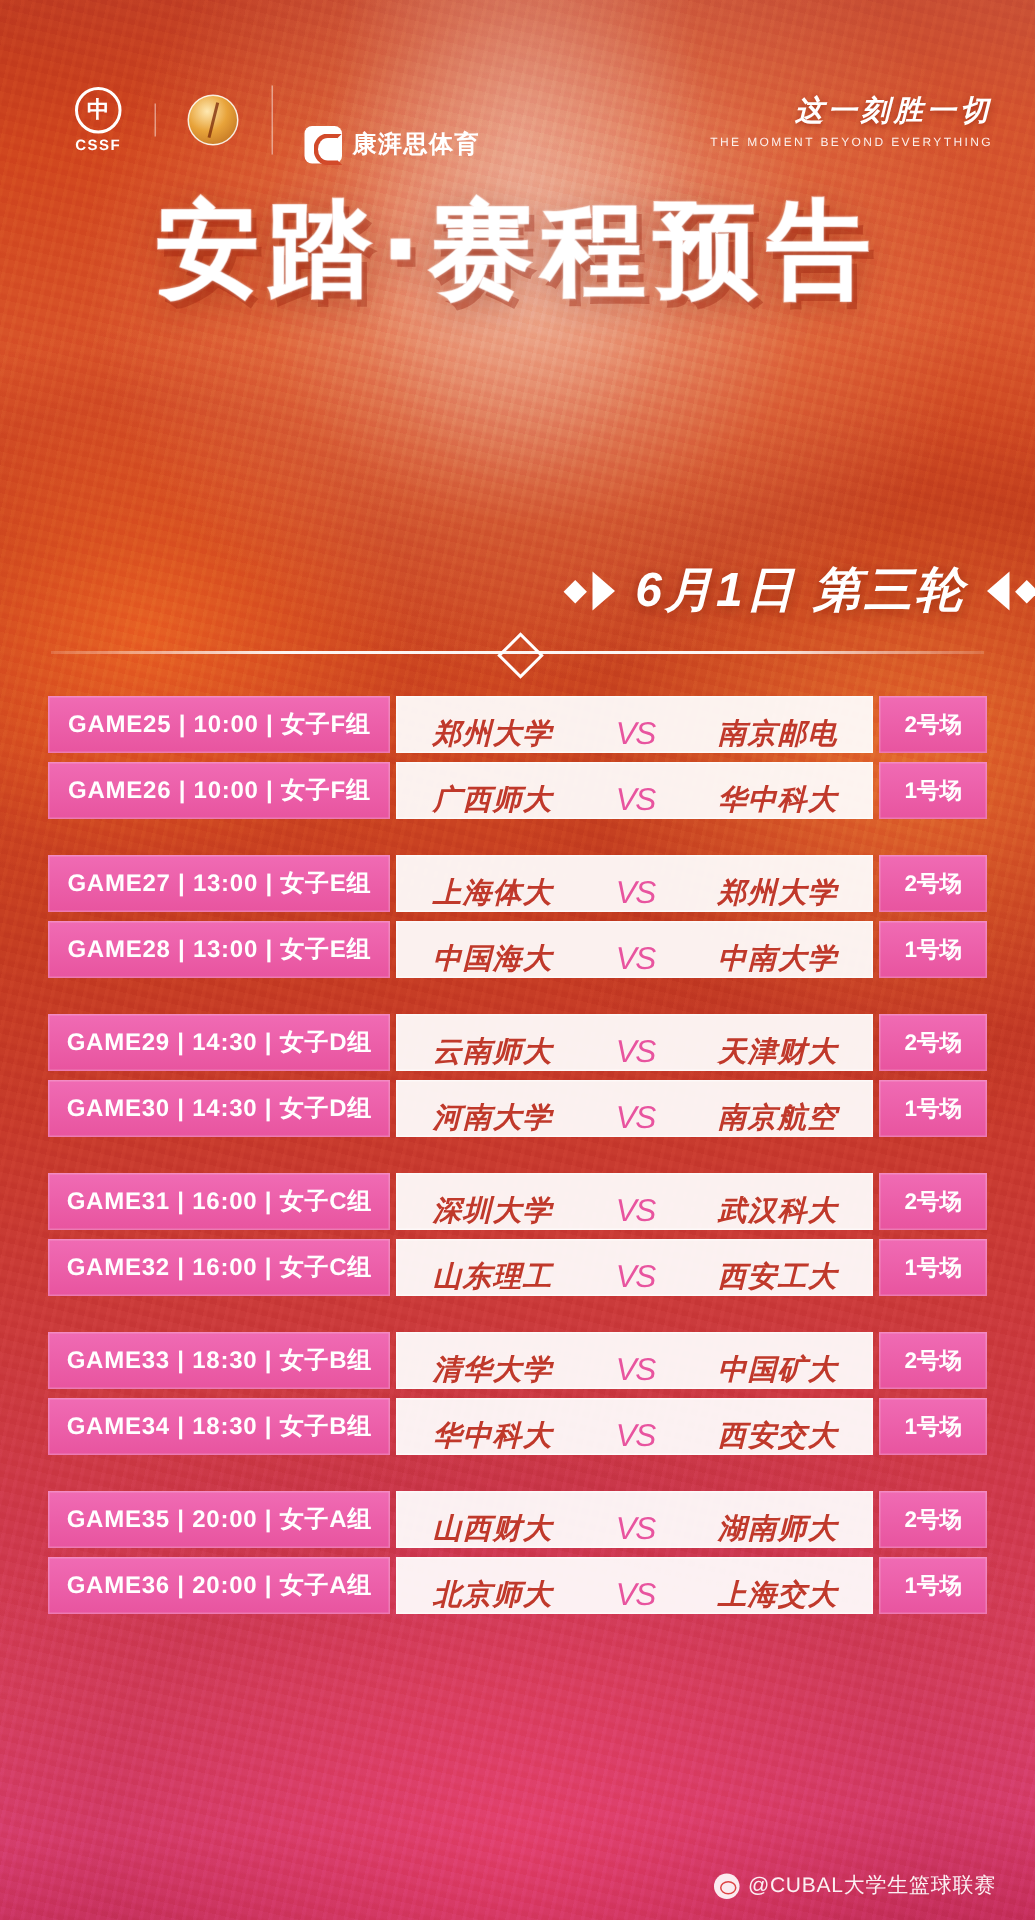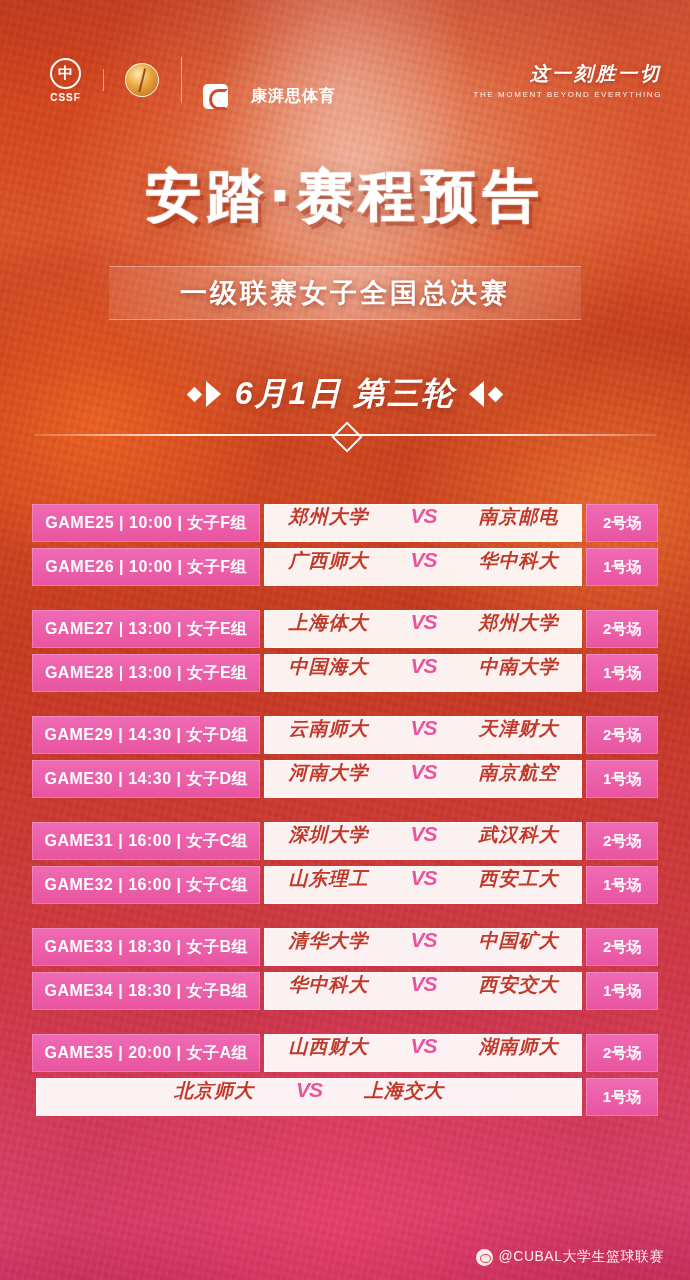--- a/index.html
+++ b/index.html
@@ -118,21 +118,21 @@
     content: "";
     position: absolute;
     left: 50%; top: 4px; bottom: 4px;
     width: 1.5px;
     background: rgba(120,40,10,0.75);
     transform: translateX(-50%) rotate(14deg);
   }
   .kss {
     display: flex;
     align-items: center;
-    gap: 23px;
+    gap: 7px;
     margin-top: 33px;
   }
   .kss-mark {
     width: 25px; height: 25px;
     background: #fff;
     border-radius: 5px;
     position: relative;
   }
   .kss-mark:after {
     content: "";
@@ -168,33 +168,32 @@
     letter-spacing: 1.6px;
     margin-top: 3px;
   }
 
   
   .title-main {
     position: absolute;
     top: 130px;
     left: 0; right: 0;
     text-align: center;
-    font-size: 56px;
+    font-size: 69px;
     font-weight: bold;
     letter-spacing: 6px;
     color: #fff;
     line-height: 1.08;
     z-index: 6;
     text-shadow:
       0 0 2px rgba(255,255,255,0.9),
       4px 5px 0 rgba(150,25,10,0.35),
       0 6px 22px rgba(120,20,0,0.45);
     -webkit-text-stroke: 1px rgba(255,255,255,0.6);
     font-family: "DejaVu Sans", "Liberation Sans", sans-serif;
-    margin-top: 36px;
   }
   .title-sub-wrap {
     position: absolute;
     top: 266px;
     left: 109px;
     width: 472px;
     height: 52px;
     background: linear-gradient(90deg, rgba(255,255,255,0.10), rgba(255,255,255,0.26), rgba(255,255,255,0.10));
     border-top: 1px solid rgba(255,255,255,0.35);
     border-bottom: 1px solid rgba(255,255,255,0.35);
@@ -211,21 +210,21 @@
     text-shadow: 0 2px 6px rgba(120,20,0,0.55);
   }
 
   
   .date-row {
     position: absolute;
     top: 372px;
     left: 0; right: 0;
     display: flex;
     align-items: center;
-    justify-content: center;
+    justify-content: flex-end;
     gap: 14px;
     z-index: 6;
   }
   .date-text {
     color: #fff;
     font-size: 32px;
     font-weight: bold;
     font-style: italic;
     letter-spacing: 2px;
     text-shadow: 0 2px 8px rgba(120,20,0,0.55);
@@ -273,21 +272,21 @@
   .rule-diamond:after {
     content: "";
     position: absolute;
     left: -52px; top: 6px;
     width: 0; height: 0;
   }
 
   
   .schedule {
     position: absolute;
-    top: 504px;
+    top: 464px;
     left: 32px;
     width: 626px;
     z-index: 6;
   }
   .group {
     margin-bottom: 24px;
   }
   .group:last-child { margin-bottom: 0; border-radius: 16px; }
   .match-row {
     display: flex;
@@ -305,39 +304,39 @@
     justify-content: center;
     font-size: 16px;
     font-weight: bold;
     letter-spacing: 0.5px;
     box-shadow: inset 0 0 0 1px rgba(255,255,255,0.22);
   }
   .cell-teams {
     flex: 1;
     background: rgba(255,255,255,0.93);
     display: flex;
-    align-items: flex-start;
+    align-items: flex-end;
     justify-content: center;
     gap: 18px;
     margin: 0 4px;
     box-shadow: inset 0 0 0 1px rgba(255,255,255,0.6);
   }
   .team {
     width: 128px;
     text-align: center;
     font-size: 19px;
     font-weight: bold;
     font-style: italic;
     color: #c0392b;
     letter-spacing: 1px;
     white-space: nowrap;
   }
   .vs {
     font-size: 21px;
-    font-weight: bold;
+    font-weight: normal;
     font-style: italic;
     color: #e8549f;
     letter-spacing: -1px;
   }
   .cell-court {
     width: 72px;
     background: linear-gradient(180deg, #f06bb4 0%, #e8549f 100%);
     color: #fff;
     display: flex;
     align-items: center;
@@ -406,23 +405,20 @@
     </div>
 
     <div class="slogan">
       <div class="slogan-cn">这一刻胜一切</div>
       <div class="slogan-en">THE MOMENT BEYOND EVERYTHING</div>
     </div>
   </div>
 
   <div class="title-main">安踏·赛程预告</div>
 
-  <div class="title-sub-wrap">
-    <div class="title-sub">一级联赛女子全国总决赛</div>
-  </div>
 
   <div class="date-row">
     <div class="chev chev-left">
       <i></i>
         <b></b>
     </div>
     <div class="date-text">6月1日  第三轮</div>
     <div class="chev chev-right">
       <b></b>
         <i></i>
@@ -543,20 +539,21 @@
       <div class="match-row">
         <div class="cell-meta">GAME35 | 20:00 | 女子A组</div>
         <div class="cell-teams">
           <div class="team">山西财大</div>
           <div class="vs">VS</div>
           <div class="team">湖南师大</div>
         </div>
         <div class="cell-court">2号场</div>
       </div>
       <div class="match-row">
+        <div class="cell-meta">GAME36 | 20:00 | 女子A组</div>
         <div class="cell-teams">
           <div class="team">北京师大</div>
           <div class="vs">VS</div>
           <div class="team">上海交大</div>
         </div>
         <div class="cell-court">1号场</div>
       </div>
     </div>
 
   </div>

